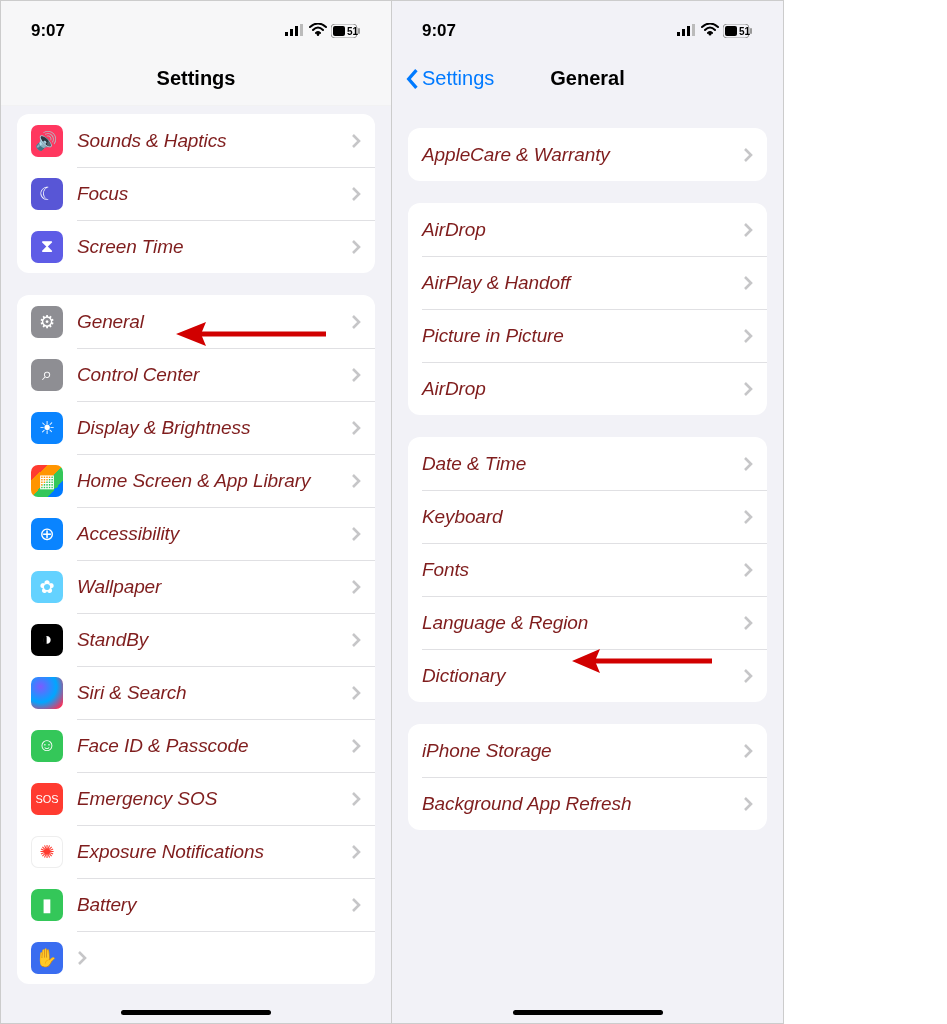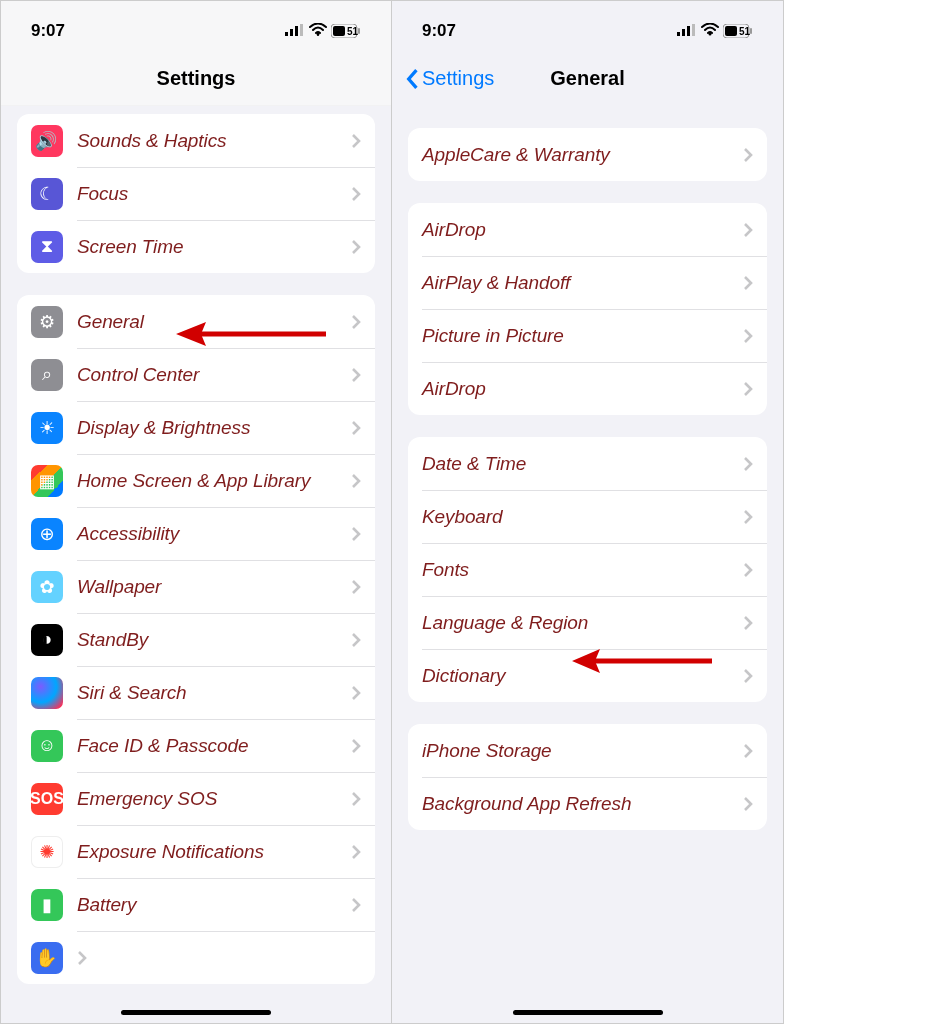--- a/index.html
+++ b/index.html
@@ -267,21 +267,21 @@
             </svg>
           </div>
           <div class="row">
             <span class="icon-box c-green" style="">☺</span>
             <span class="row-label">Face ID &amp; Passcode</span>
             <svg class="chevron" viewBox="0 0 10 16">
               <polyline points="2,2 8,8 2,14"></polyline>
             </svg>
           </div>
           <div class="row">
-            <span class="icon-box c-red" style="font-size:16px;font-weight:700;">SOS</span>
+            <span class="icon-box c-red" style="font-size:11px;font-weight:400;">SOS</span>
             <span class="row-label">Emergency SOS</span>
             <svg class="chevron" viewBox="0 0 10 16">
               <polyline points="2,2 8,8 2,14"></polyline>
             </svg>
           </div>
           <div class="row">
             <span class="icon-box c-white" style="">✺</span>
             <span class="row-label">Exposure Notifications</span>
             <svg class="chevron" viewBox="0 0 10 16">
               <polyline points="2,2 8,8 2,14"></polyline>

